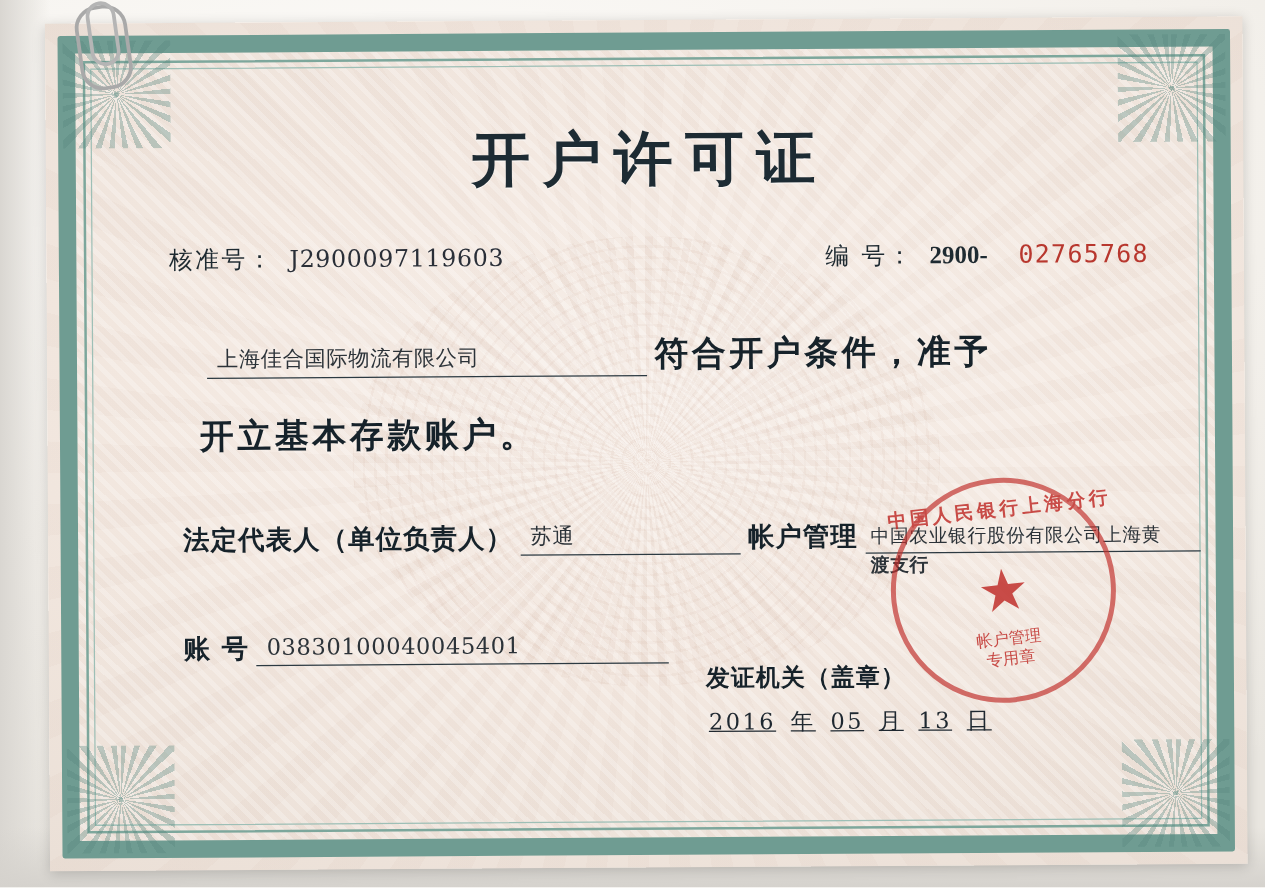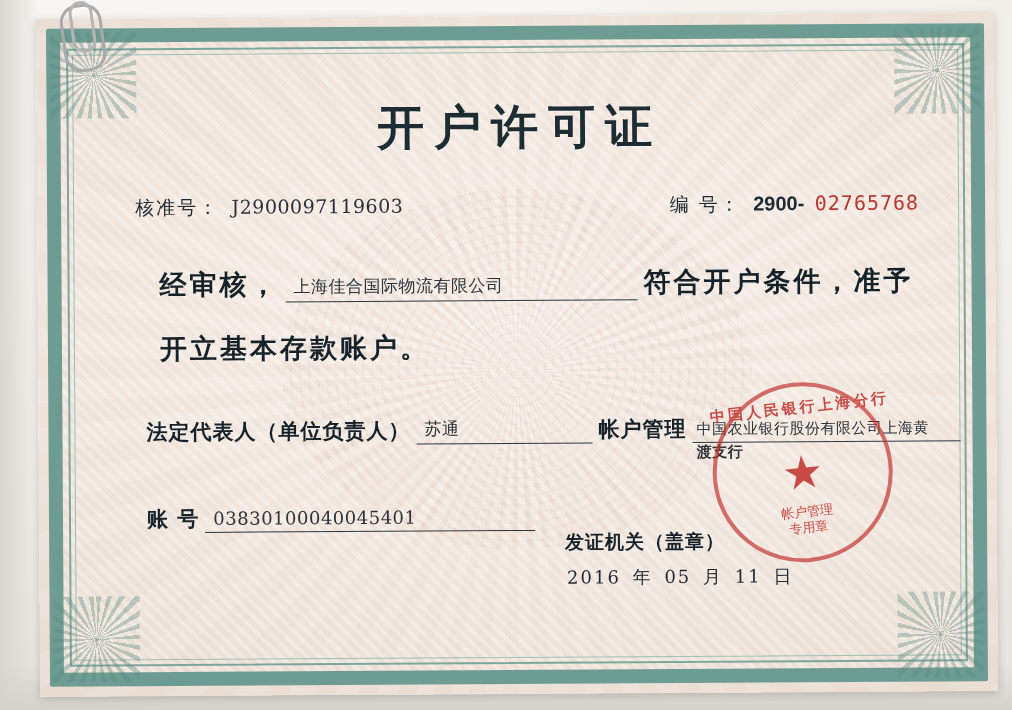--- a/index.html
+++ b/index.html
@@ -157,23 +157,23 @@
     white-space: nowrap;
   }
   .handwritten {
     font-family: "DejaVu Serif", serif;
     font-size: 18px;
     color: #2a2f38;
     letter-spacing: .5px;
   }
   #approval-no-value { margin-left: 8px; font-size: 19px; }
   #serial-prefix { margin-left: 8px; font-size: 20px; font-weight: bold; color:#1e2a31;
-                   font-family:Liberation Sans, sans-serif; }
+                   font-family:Liberation Serif, serif; }
   #serial-no-value {
-    margin-left: 6px;
+    margin-left: 20px;
     font-family: "DejaVu Sans Mono", monospace;
     font-size: 20px;
     color: #b8372e;
     letter-spacing: 1px;
   }
 
   
   #row-main1 {
     margin-top: 46px;
     padding-left: 62px;
@@ -260,21 +260,21 @@
     color: #16222a;
     letter-spacing: 1px;
   }
   #issue-date {
     margin-top: 10px;
     font-family: "DejaVu Serif", serif;
     font-size: 18px;
     color: #1f2830;
     letter-spacing: 2px;
   }
-  #issue-date span { margin: 16px 2px; }
+  #issue-date span { margin: 16px 2px; text-decoration: underline; }
   .date-num { font-family: "DejaVu Serif", serif; }
 
   
   #seal {
     position: absolute;
     right: 52px;
     bottom: 78px;
     width: 172px;
     height: 172px;
     border-radius: 50%;
@@ -367,21 +367,20 @@
           <span class="handwritten" id="approval-no-value">J2900097119603</span>
         </div>
         <div>
           <span class="label-cn">编 号：</span>
           <span id="serial-prefix">2900-</span>
           <span id="serial-no-value">02765768</span>
         </div>
       </div>
 
       <div class="row" id="row-main1">
-        <span class="big-cn">经审核，</span>
         <span class="fill-line" id="company-line">
           <span class="fill-text">上海佳合国际物流有限公司</span>
         </span>
         <span class="big-cn">符合开户条件，准予</span>
       </div>
 
       <div class="row" id="row-main2">
         <span class="big-cn">开立基本存款账户。</span>
       </div>
 
@@ -404,21 +403,21 @@
         </span>
       </div>
 
       <div id="issuer-block">
         <div id="issuer-label">发证机关（盖章）</div>
         <div id="issue-date">
           <span class="date-num">2016</span>
           <span>年</span>
           <span class="date-num">05</span>
           <span>月</span>
-          <span class="date-num">11</span>
+          <span class="date-num">13</span>
           <span>日</span>
         </div>
       </div>
 
       <div id="seal">
         <div id="seal-arc">中国人民银行上海分行</div>
         <div id="seal-star">★</div>
         <div id="seal-bottom">
           <div>帐户管理</div>
           <div>专用章</div>

